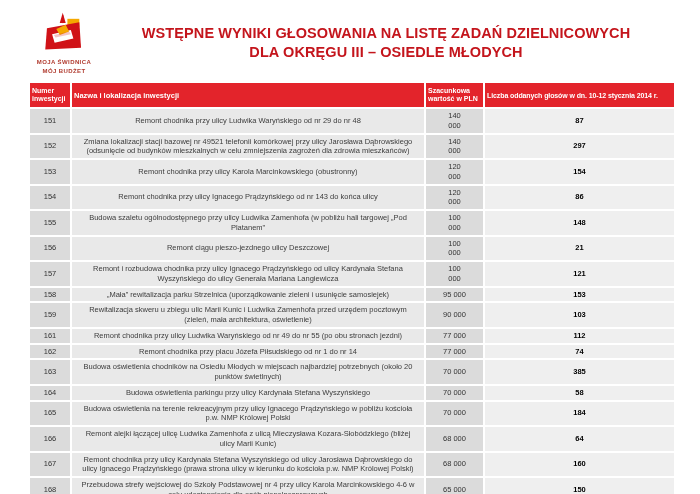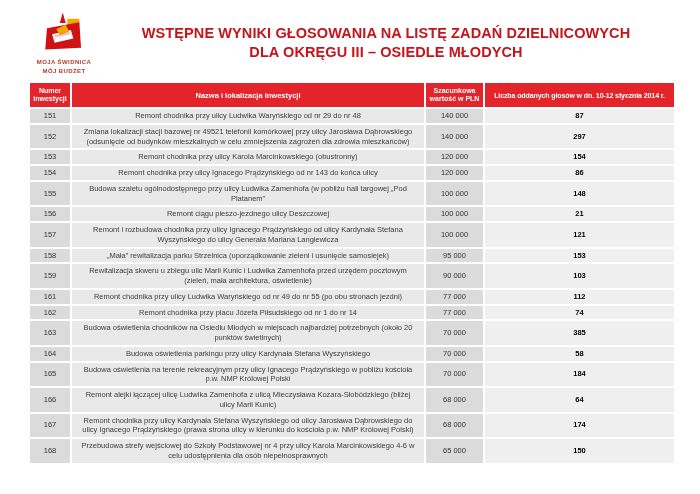--- a/index.html
+++ b/index.html
@@ -47,39 +47,39 @@
     margin-top:2px;
   }
   col.c1{width:40px;}
   col.c2{width:352px;}
   col.c3{width:57px;}
   col.c4{width:189px;}
   th{
     background:var(--header-red);
     color:#fff;
     font-weight:bold;
-    text-align:center;
+    text-align:left;
     vertical-align:middle;
     padding:3px 2px;
     height:24px;
   }
   th.h-number{font-size:7px;line-height:1.2;}
   th.h-name{font-size:7.5px;}
   th.h-value{font-size:7px;line-height:1.2;}
   th.h-votes{font-size:7px;letter-spacing:-0.1px;}
   td{
     text-align:center;
     vertical-align:middle;
     padding:2px 6px;
     font-size:7.5px;
     line-height:1.3;
   }
   td.c-number{background:var(--cell-gray-dark);color:#333;padding:2px 1px;}
   td.c-name{background:var(--cell-gray-light);color:var(--text-dark);}
-  td.c-value{background:var(--cell-gray-dark);color:#333;padding:2px 1px;}
+  td.c-value{background:var(--cell-gray-dark);color:#333;padding:2px 15px;}
   td.c-votes{background:var(--cell-gray-votes);color:#000;font-weight:bold;margin-top:42px;}
 </style>
 </head>
 <body>
 
 <div class="page">
 
   <div class="top">
 
     <div class="logo-box">
@@ -206,21 +206,21 @@
         <tr>
     <td class="c-number">166</td>
     <td class="c-name">Remont alejki łączącej ulicę Ludwika Zamenhofa z ulicą Mieczysława Kozara-Słobódzkiego (bliżej ulicy Marii Kunic)</td>
     <td class="c-value">68 000</td>
     <td class="c-votes">64</td>
   </tr>
         <tr>
     <td class="c-number">167</td>
     <td class="c-name">Remont chodnika przy ulicy Kardynała Stefana Wyszyńskiego od ulicy Jarosława Dąbrowskiego do ulicy Ignacego Prądzyńskiego (prawa strona ulicy w kierunku do kościoła p.w. NMP Królowej Polski)</td>
     <td class="c-value">68 000</td>
-    <td class="c-votes">174</td>
+    <td class="c-votes">160</td>
   </tr>
         <tr>
     <td class="c-number">168</td>
     <td class="c-name">Przebudowa strefy wejściowej do Szkoły Podstawowej nr 4 przy ulicy Karola Marcinkowskiego 4-6 w celu udostępnienia dla osób niepełnosprawnych</td>
     <td class="c-value">65 000</td>
     <td class="c-votes">150</td>
   </tr>
       </tbody>
   </table>
 

